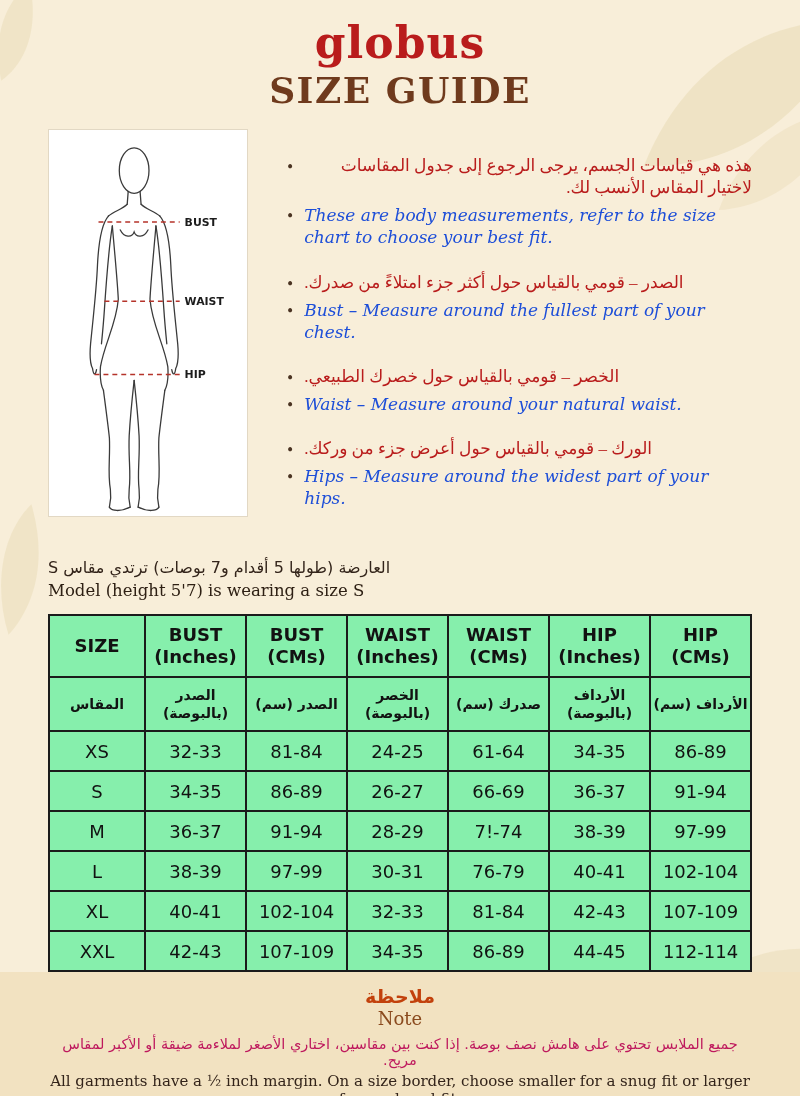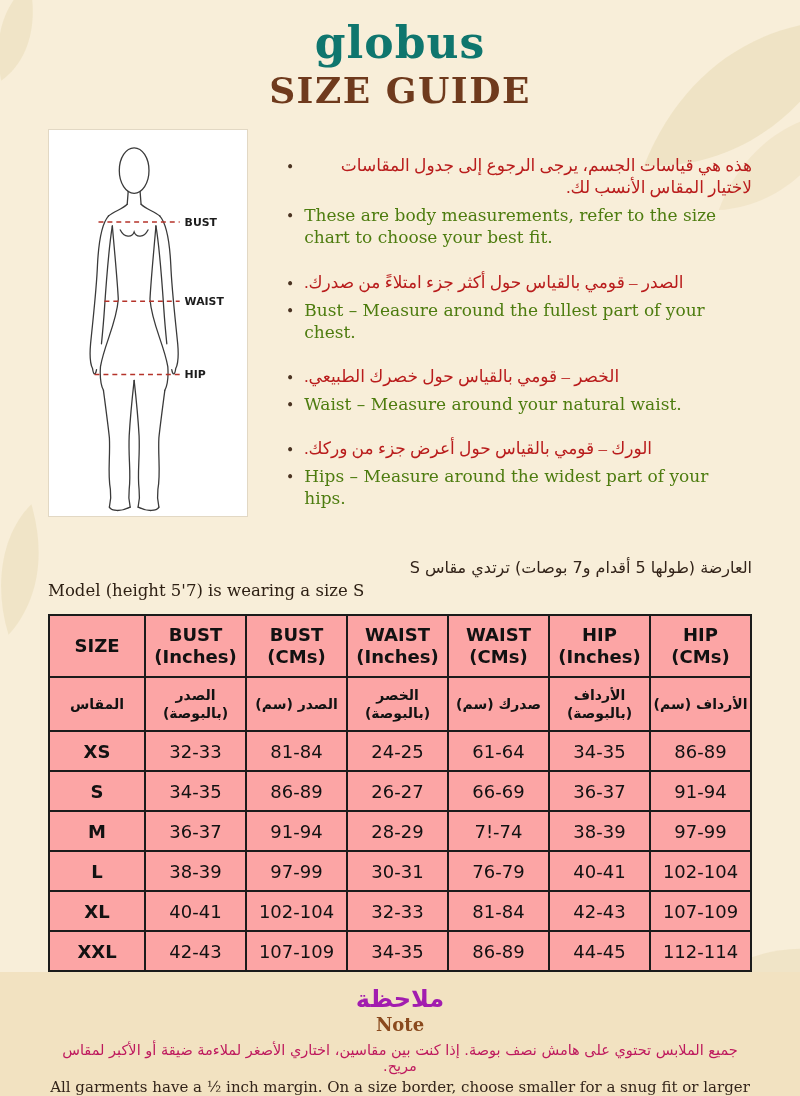--- a/index.html
+++ b/index.html
@@ -9,57 +9,57 @@
     font-family:"DejaVu Serif", serif;
     color:#3b2a1b;
     position:relative;
     overflow:hidden;
   }
   .leaf { position:absolute; z-index:0; pointer-events:none; }
   .content { position:relative; z-index:1; display:flex; flex-direction:column; height:1096px; }
 
   
   .header { text-align:center; padding-top:20px; }
-  .logo { font-size:44px; font-weight:bold; color:#0f766e; letter-spacing:1px; line-height:1.05; }
+  .logo { font-size:44px; font-weight:bold; color:#b91c1c; letter-spacing:1px; line-height:1.05; }
   .title { font-size:36px; font-weight:bold; color:#6f3a1d; letter-spacing:1.5px; margin-top:3px; }
 
   
   .main { display:flex; margin:18px 48px 0; gap:38px; }
   .figure-box { width:200px; height:388px; background:#ffffff; border:1px solid #e2d8c4; flex:none; }
   .figure-box svg { display:block; width:100%; height:100%; }
 
   .bullets { flex:1; padding-top:26px; }
   .bullet-group { margin-bottom:23px; }
   .bullet-line { display:flex; gap:10px; font-size:17px; line-height:1.3; margin-bottom:5px; }
   .dot { color:#4a3322; flex:none; font-size:14px; padding-top:3px; }
   .txt { display:block; }
   .ar { font-family:Liberation Serif, serif; direction:rtl; text-align:right; color:#b91c1c; }
-  .en { color:#4d7c0f; }
+  .en { color:#1d4ed8;font-style:italic; }
 
   
   .model-note { margin:26px 48px 0; }
-  .model-ar { font-family:"DejaVu Sans", sans-serif; direction:rtl; text-align:right; font-size:16px; color:#33241a; margin-bottom:4px; }
+  .model-ar { font-family:"DejaVu Sans", sans-serif; direction:rtl; text-align:left; font-size:16px; color:#33241a; margin-bottom:4px; }
   .model-en { font-size:16.5px; color:#2e2014; }
 
   
-  .size-table { margin:14px 48px 0; width:704px; border-collapse:collapse; table-layout:fixed; background:#fca5a5;padding-left:48px; }
+  .size-table { margin:14px 48px 0; width:704px; border-collapse:collapse; table-layout:fixed; background:#86efac;padding-left:48px; }
   .size-table th, .size-table td {
     border:2px solid #1b1b1b; text-align:center; vertical-align:middle;
     font-family:"DejaVu Sans", sans-serif; color:#121212; padding:2px;
   }
   .h-en th { font-size:18px; font-weight:bold; white-space:pre-line; height:62px; line-height:1.25; }
   .h-ar th { font-size:14px; font-weight:bold; white-space:pre-line; height:54px; direction:rtl; line-height:1.3; }
   .size-table tbody td { font-size:18px; height:40px; }
-  .size-table td.size { font-weight:bold; }
+  .size-table td.size { font-weight:normal; }
   col.c0 { width:96px; }
 
   
   .footer { margin-top:auto; background:#f2e2c1; text-align:center; padding:13px 46px 15px; }
-  .footer-title-ar { font-family:"DejaVu Sans", sans-serif; font-weight:bold; font-size:24px; color:#a21caf; }
-  .footer-title-en { font-weight:bold; font-size:18px; color:#8a4a1e; margin-top:1px; }
+  .footer-title-ar { font-family:"DejaVu Sans", sans-serif; font-weight:bold; font-size:19px; color:#c2410c; }
+  .footer-title-en { font-weight:normal; font-size:18px; color:#8a4a1e; margin-top:1px; }
   .footer-ar { font-family:"DejaVu Sans", sans-serif; direction:rtl; font-size:14.5px; color:#be185d; margin-top:7px; }
   .footer-en { font-size:15px; color:#33241a; margin-top:4px; }
 </style>
 </head>
 <body>
 
 <svg class="leaf" style="right:-45px; top:-15px; transform:rotate(14deg);" width="200" height="240" viewBox="0 0 120 140">
   <path d="M10 120 C 18 60, 55 18, 110 5 C 100 70, 60 110, 10 120 Z" fill="#eadcb8" opacity="0.6"></path>
   <path d="M60 135 C 64 100, 85 70, 118 60 C 112 100, 90 125, 60 135 Z" fill="#eadcb8" opacity="0.45"></path>
 </svg>

